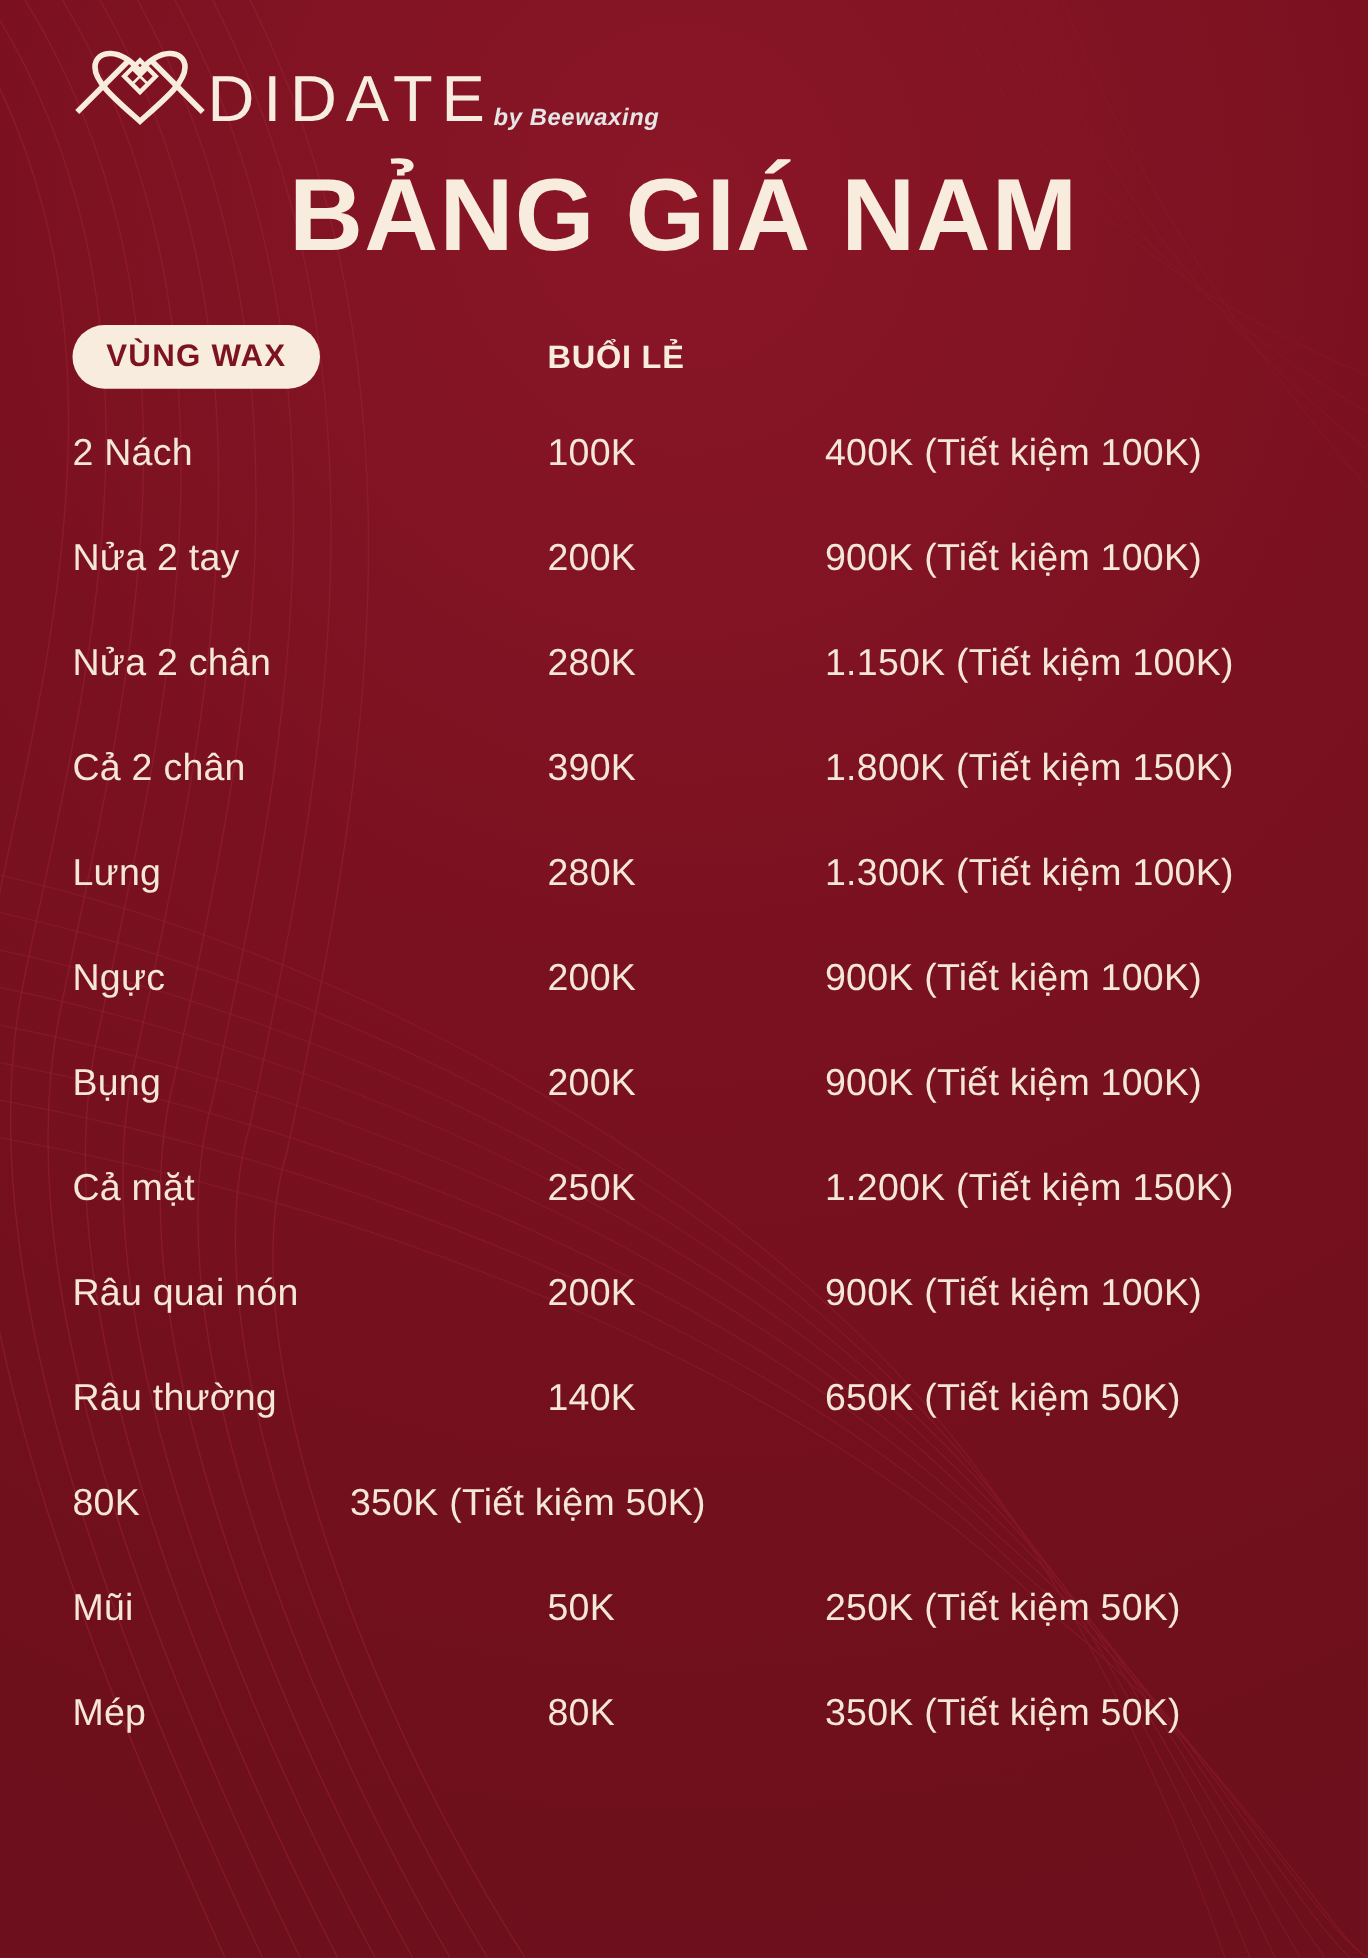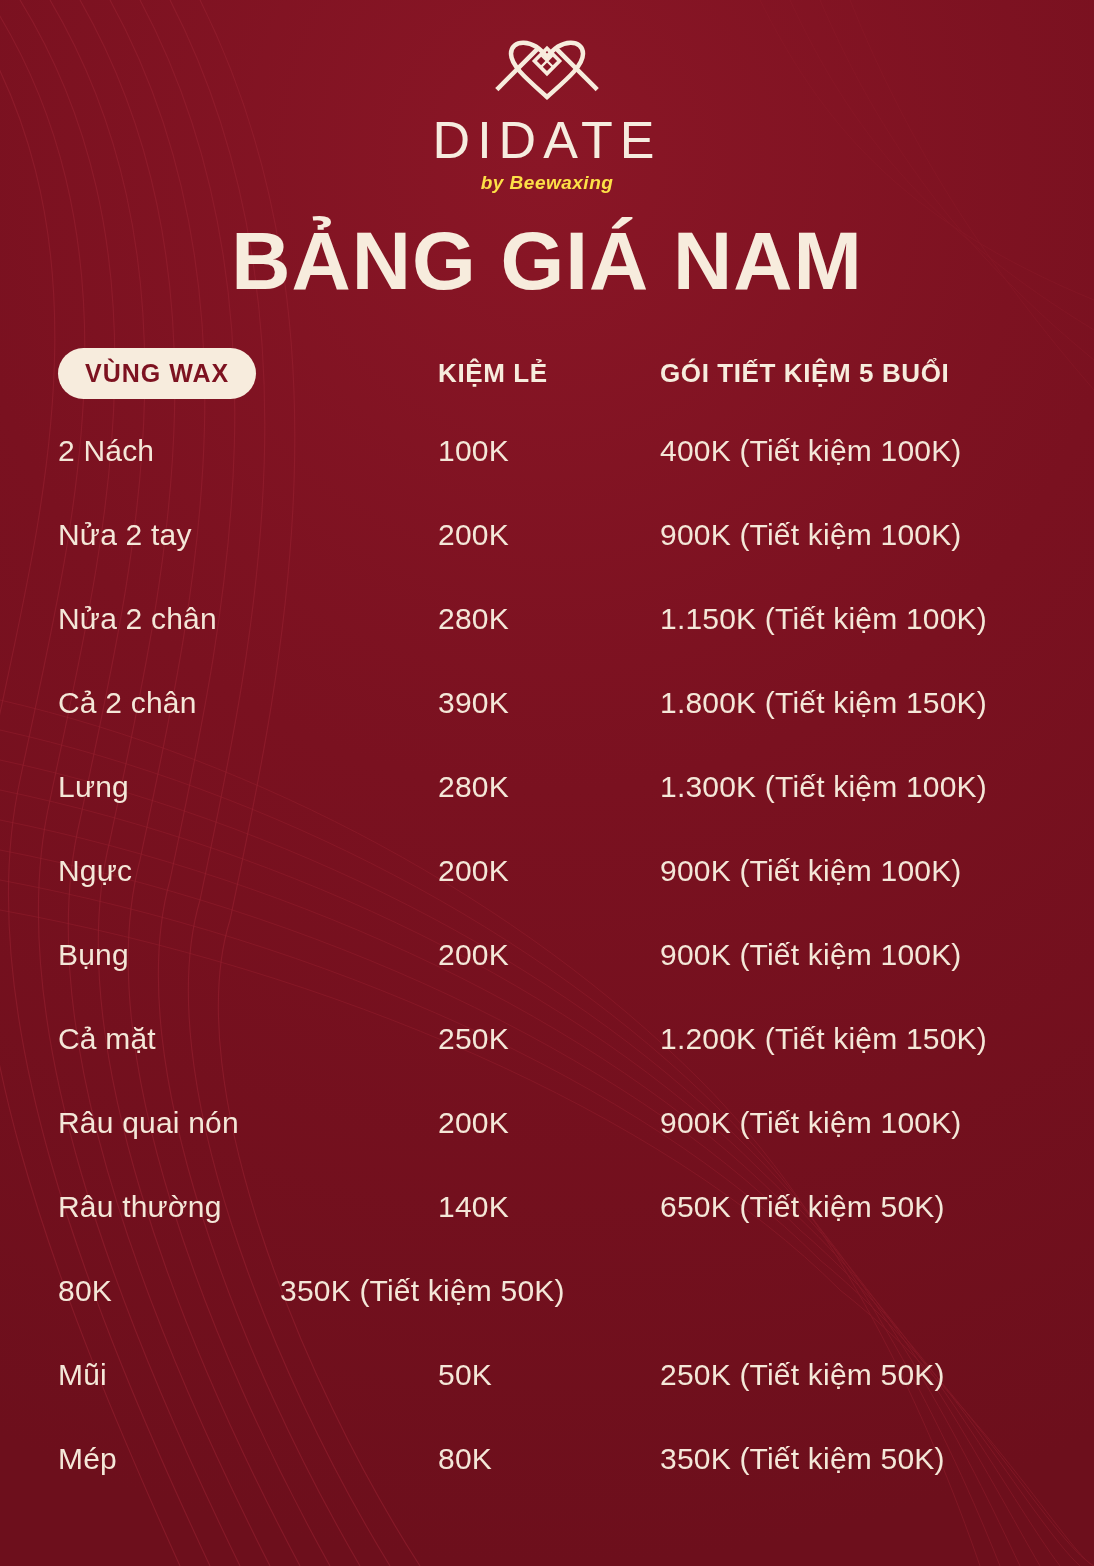--- a/index.html
+++ b/index.html
@@ -38,43 +38,43 @@
     width: 1094px;
     height: 1566px;
     z-index: 2;
     padding: 0 58px;
   }
 
   
   .logo-block {
     padding-top: 34px;
     display: flex;
-    flex-direction: column;
-    align-items: center;
+    flex-direction: row;
+    align-items: flex-end;
   }
   .logo-mark {
     width: 108px;
     height: 72px;
     display: block;
   }
   .logo-word {
     margin-top: 8px;
     font-size: 52px;
     letter-spacing: 7px;
     font-weight: 400;
     color: #f6ecdf;
     line-height: 1;
     font-family: "Liberation Sans", sans-serif;
   }
   .logo-sub {
     margin-top: 6px;
     font-size: 19px;
     font-style: italic;
     font-weight: bold;
-    color: #fde047;
+    color: #e5e5e5;
     letter-spacing: 0.5px;
   }
 
   
   .title {
     margin-top: 26px;
     text-align: center;
     font-size: 82px;
     font-weight: bold;
     color: #f7ecdd;
@@ -176,22 +176,21 @@
   </div>
 
   <h1 class="title">BẢNG GIÁ NAM</h1>
 
   <div class="table">
 
     <div class="row head-row">
       <div class="c1">
         <span class="pill">VÙNG WAX</span>
       </div>
-      <div class="c2 head-text">KIỆM LẺ</div>
-      <div class="c3 head-text">GÓI TIẾT KIỆM 5 BUỔI</div>
+      <div class="c2 head-text">BUỔI LẺ</div>
     </div>
 
     <div class="row data-row">
       <div class="c1 cell">2 Nách</div>
       <div class="c2 cell">100K</div>
       <div class="c3 cell">400K (Tiết kiệm 100K)</div>
     </div>
     <div class="row data-row">
       <div class="c1 cell">Nửa 2 tay</div>
       <div class="c2 cell">200K</div>

